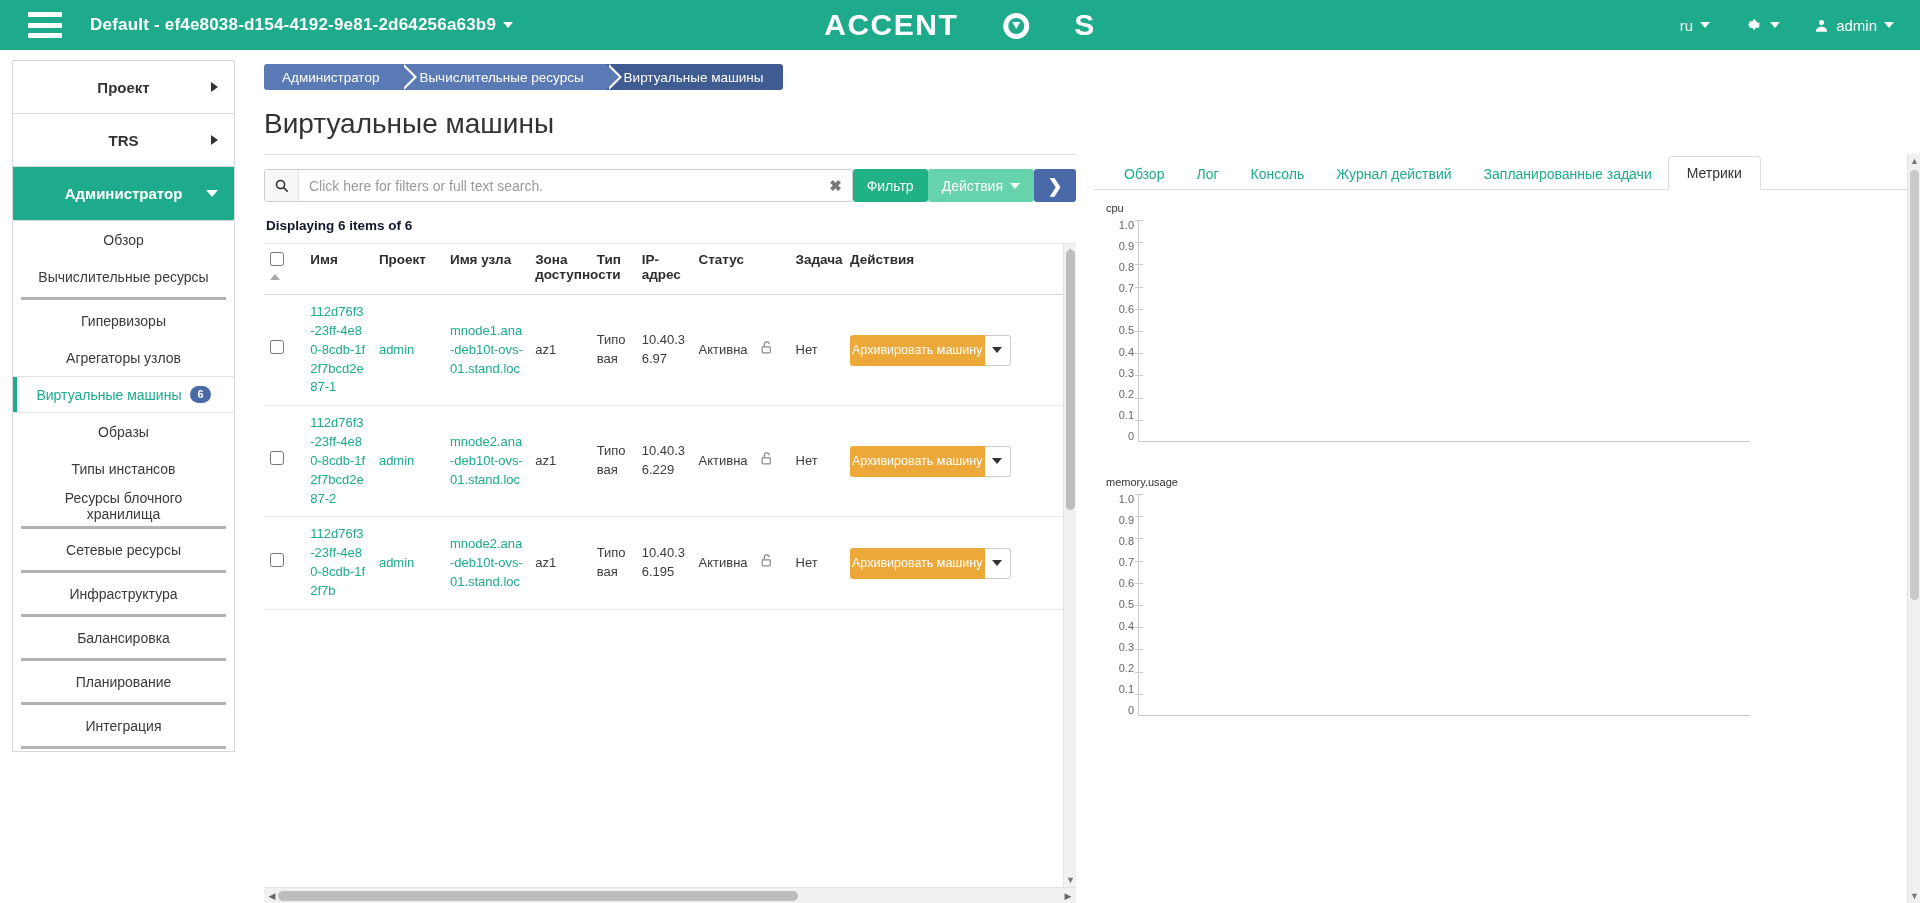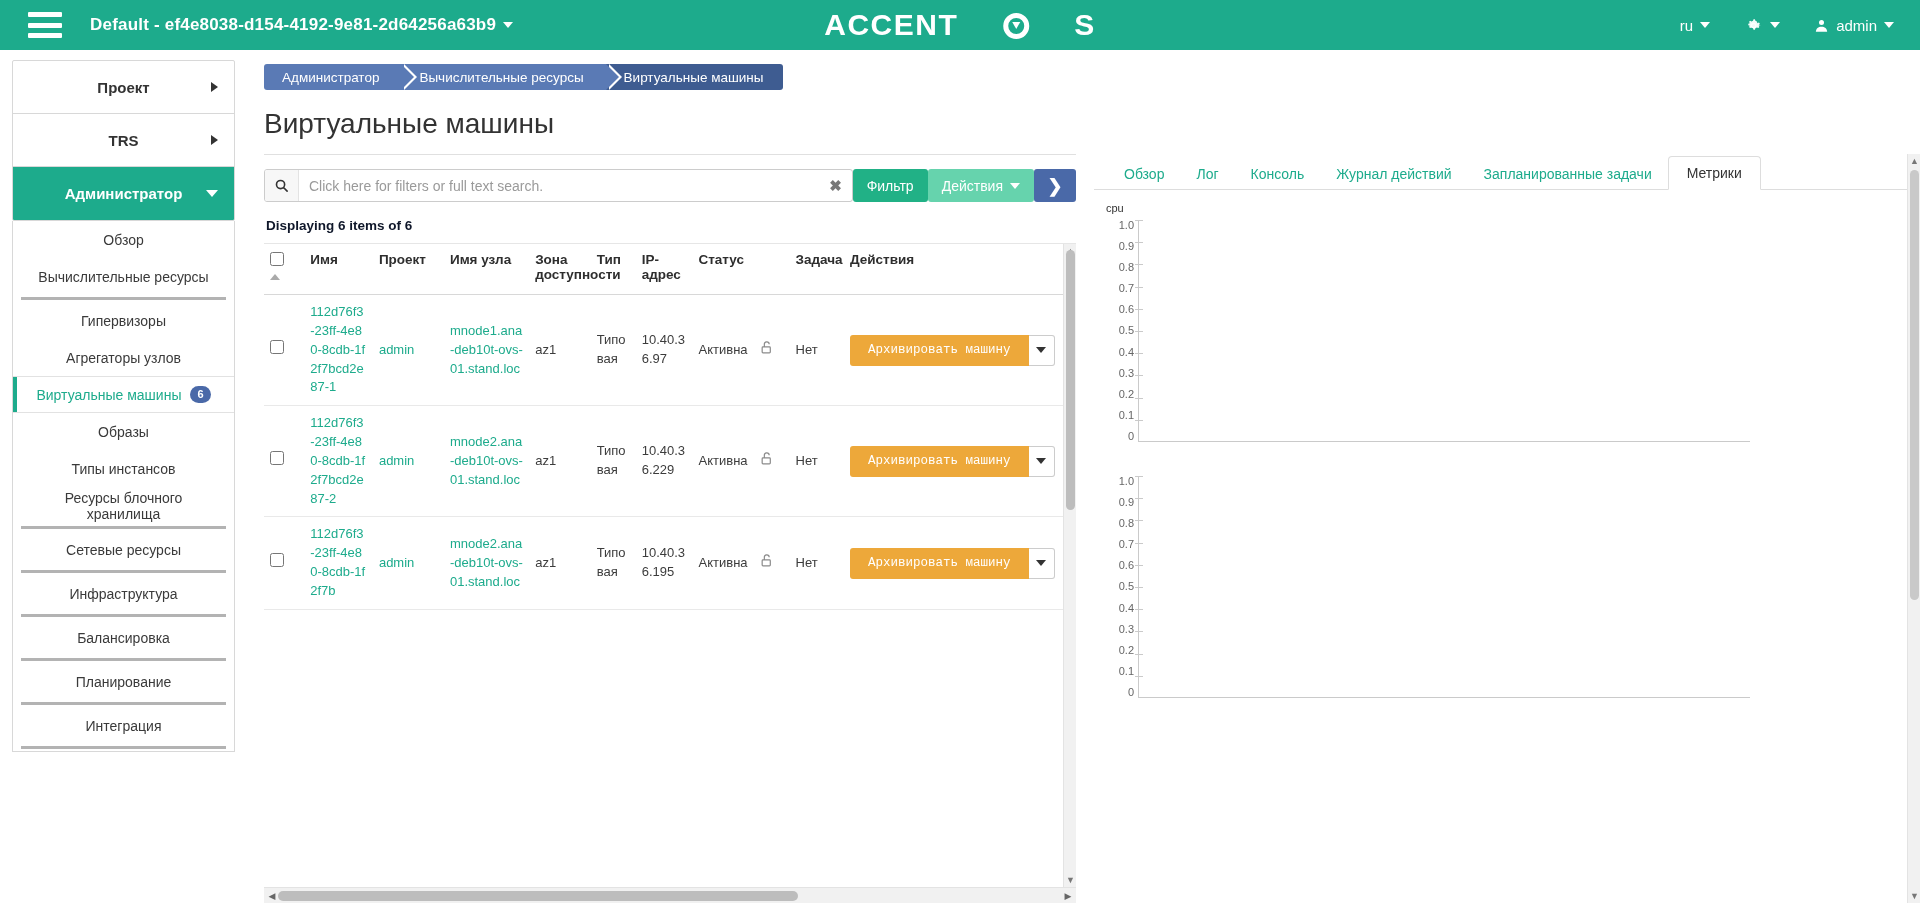--- a/index.html
+++ b/index.html
@@ -279,22 +279,22 @@
     border-right:5px solid transparent;
     border-bottom:6px solid #aaa;
     margin-top: 5px;
   }
   input[type=checkbox] { width:14px;height:14px;cursor:pointer; margin:0;}
   .act-group { display:flex; }
   .act-main {
     background:#eda83a; color:#fff;
     border:none; border-radius:3px 0 0 3px;
     font-size: 12.5px; height: 31px;
-    padding: 0 18px; cursor:pointer; white-space:nowrap;
-    font-family:Liberation Mono, monospace;
+    padding: 0 2px; cursor:pointer; white-space:nowrap;
+    font-family:Liberation Sans, sans-serif;
   }
   .act-caret {
     background:#fff; border:1px solid #ccc; border-left:none;
     border-radius: 0 3px 3px 0;
     width: 26px; height:31px; cursor:pointer;
     display:flex;align-items:center;justify-content:center;
   }
   .lock-ico { display:inline-block; }
 
   
@@ -711,20 +711,21 @@
                 <div class="tickrow" style="top:111px;"></div>
                 <div class="tickrow" style="top:133.2px;"></div>
                 <div class="tickrow" style="top:155.4px;"></div>
                 <div class="tickrow" style="top:177.6px;"></div>
                 <div class="tickrow" style="top:199.8px;"></div>
               </div>
             </div>
           </div>
 
           <div class="chart-block">
+            <div class="chart-label">memory.usage</div>
             <div class="plot">
               <div class="yaxis">
                 <span>1.0</span>
                 <span>0.9</span>
                 <span>0.8</span>
                 <span>0.7</span>
                 <span>0.6</span>
                 <span>0.5</span>
                 <span>0.4</span>
                 <span>0.3</span>

